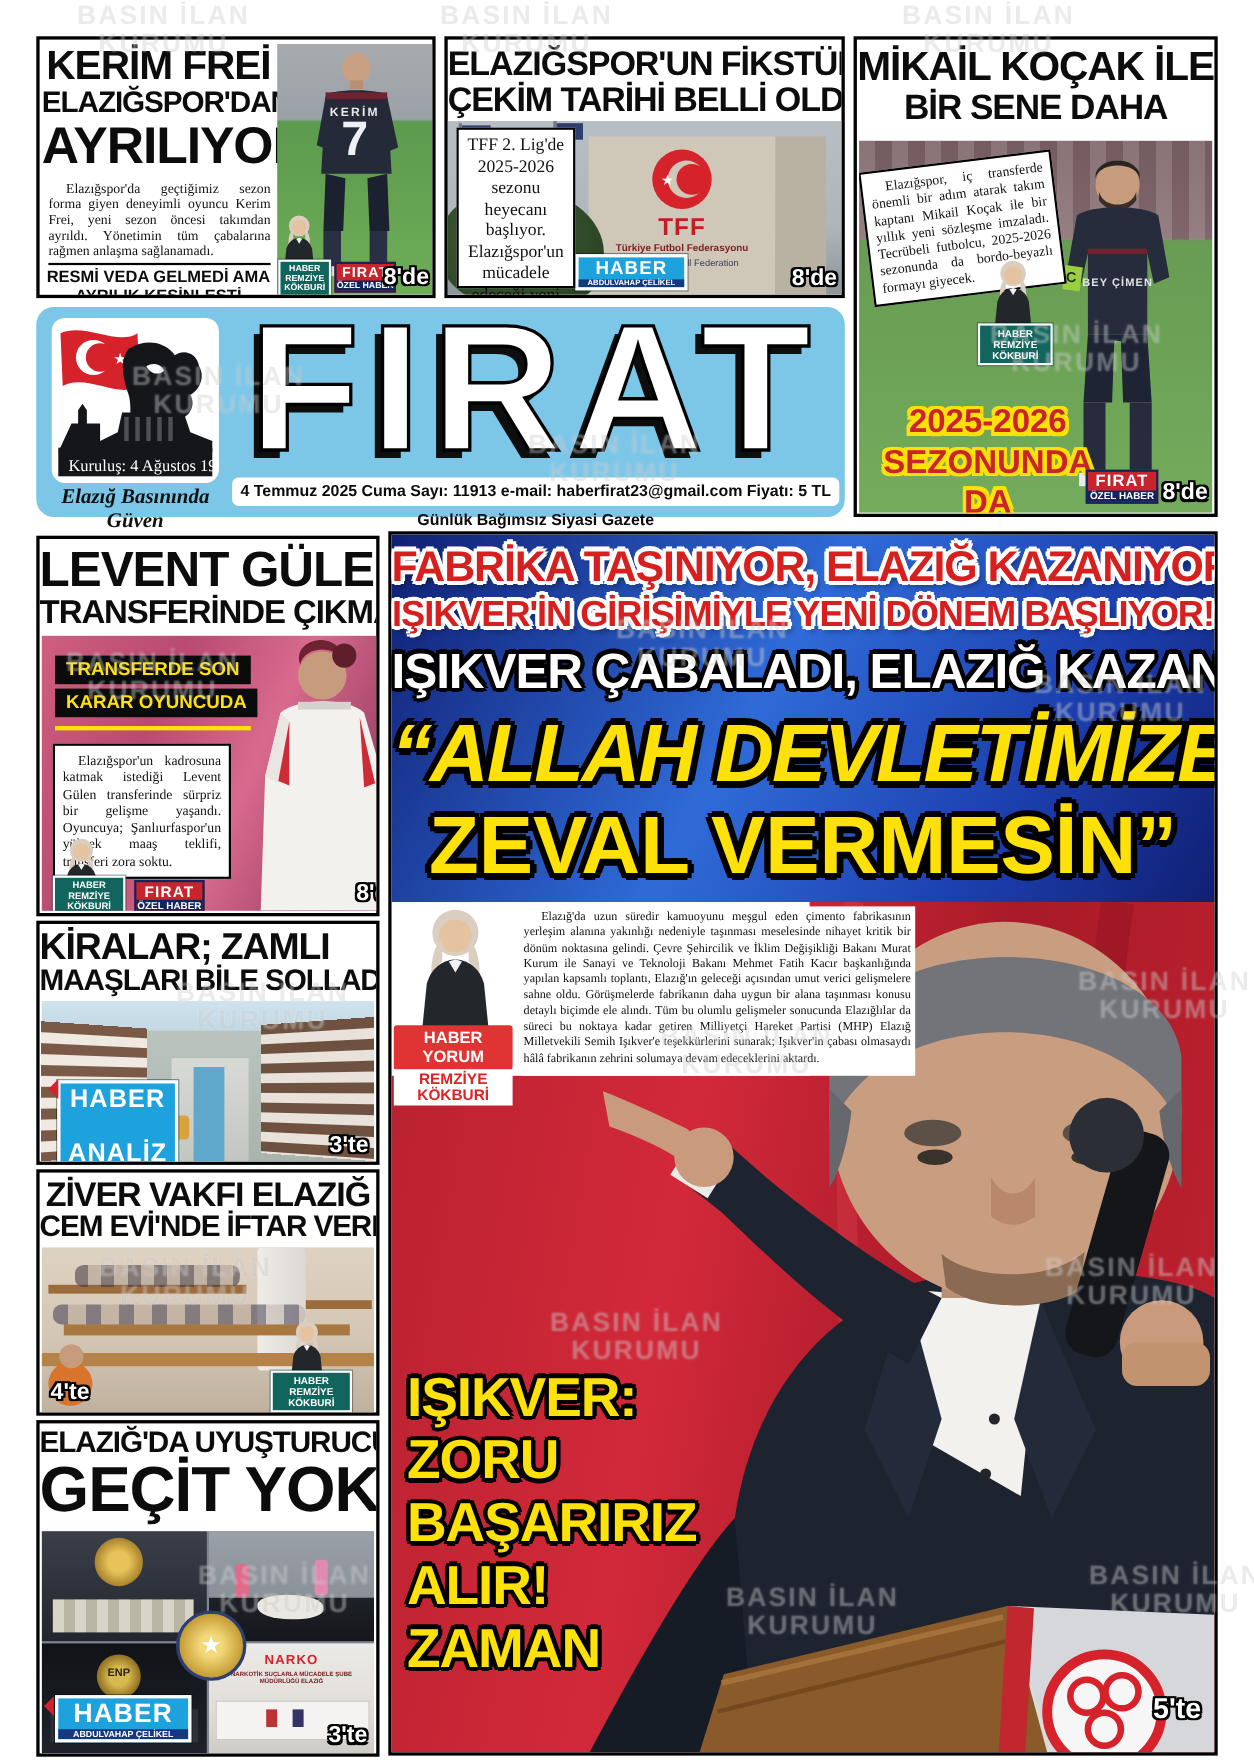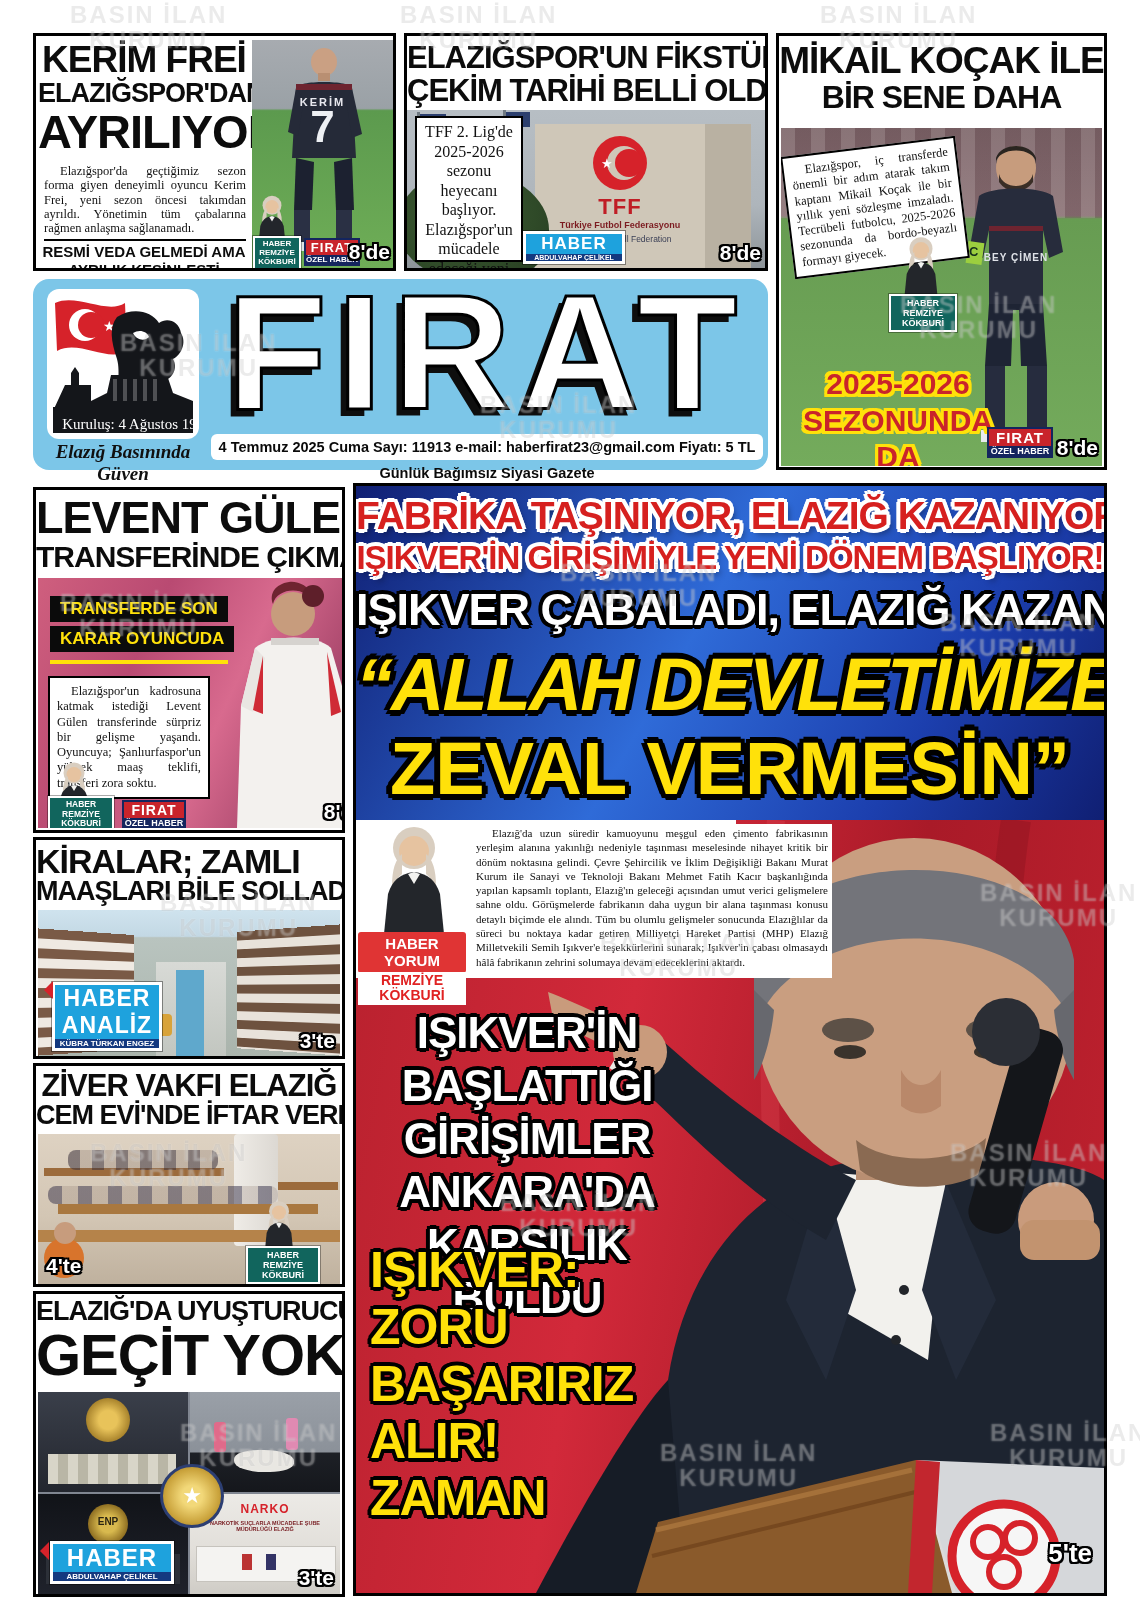--- a/index.html
+++ b/index.html
@@ -238,21 +238,21 @@
     <div class="photo" style="left:2px;top:70px;width:302px;height:146px;background:linear-gradient(#cfe3ee 0%,#c3d8e4 18%,#b9c4bf 19%,#aab4ac 100%);">
       <div class="abs" style="left:-6px;top:18px;width:120px;height:128px;background:repeating-linear-gradient(#7a5a46 0 10px,#efe9e2 10px 20px);transform:perspective(300px) rotateY(18deg);transform-origin:left;"></div>
       <div class="abs" style="right:-6px;top:14px;width:130px;height:132px;background:repeating-linear-gradient(#6e523f 0 10px,#e8e2da 10px 20px);transform:perspective(300px) rotateY(-18deg);transform-origin:right;"></div>
       <div class="abs" style="left:118px;top:52px;width:70px;height:94px;background:linear-gradient(#d8dad6,#c2c6c0);"></div>
       <div class="abs" style="left:138px;top:60px;width:28px;height:86px;background:#5fa8cc;"></div>
       <div class="abs" style="left:112px;top:104px;width:22px;height:22px;background:#d8a33a;border-radius:4px;"></div>
       <div class="abs" style="left:104px;top:128px;width:14px;height:12px;background:#7b5bb0;"></div>
       <div class="abs badge-cyan" style="left:14px;top:72px;width:104px;">
         <span class="tri" style="left:-20px;top:-4px;border-right-color:#d6222a;"></span>
         <div style="font-size:23px;letter-spacing:1px;">HABER</div>
-        <div style="font-size:23px;letter-spacing:1px;">ANALİZ</div>
+        <div style="font-size:23px;letter-spacing:1px;margin-top:22px;">ANALİZ</div>
         <div class="strip" style="font-size:8px;">KÜBRA TÜRKAN ENGEZ</div>
       </div>
       <div class="abs pref ob-sm" style="right:5px;bottom:3px;">3'te</div>
     </div>
   </div>
 
   <div class="box" style="left:33px;top:1063px;width:312px;height:224px;">
     <div class="abs ttl" style="left:0;top:4px;width:306px;font-size:31px;">ZİVER VAKFI ELAZIĞ</div>
     <div class="abs ttl" style="left:0;top:36px;width:306px;font-size:27px;">CEM EVİ'NDE İFTAR VERDİ</div>
     <div class="photo" style="left:2px;top:68px;width:302px;height:150px;background:linear-gradient(#ded2c2 0%,#d3c6b4 55%,#bfb19e 100%);">
@@ -389,28 +389,20 @@
         </svg></div>
     <div class="abs" style="left:2px;top:446px;width:108px;background:#e03434;color:#fff;font-weight:bold;text-align:center;font-size:15px;line-height:1.15;padding:3px 0;border-radius:3px;">
       <div>HABER</div>
       <div>YORUM</div>
     </div>
     <div class="abs" style="left:2px;top:486px;width:108px;background:#fff;color:#e02222;font-weight:bold;text-align:center;font-size:14px;line-height:1.1;padding:1px 0;z-index:6;">
       <div>REMZİYE</div>
       <div>KÖKBURİ</div>
     </div>
 
-    <div class="abs ob" style="left:6px;top:520px;width:330px;text-align:center;font-weight:bold;font-size:44px;line-height:53px;color:#fff;letter-spacing:-1px;z-index:5;">
-      <div>IŞIKVER'İN</div>
-      <div>BAŞLATTIĞI</div>
-      <div>GİRİŞİMLER</div>
-      <div>ANKARA'DA</div>
-      <div>KARŞILIK</div>
-      <div>BULDU</div>
-    </div>
 
     <div class="abs ob" style="left:14px;top:756px;width:340px;text-align:left;font-weight:bold;font-size:50px;line-height:57px;color:#ffe10a;letter-spacing:-1px;z-index:5;">
       <div>IŞIKVER:</div>
       <div>ZORU</div>
       <div>BAŞARIRIZ</div>
       <div>ALIR!</div>
       <div>ZAMAN</div>
     </div>
     <div class="abs pref ob-sm" style="right:12px;bottom:24px;font-size:26px;z-index:5;">5'te</div>
   </div>

